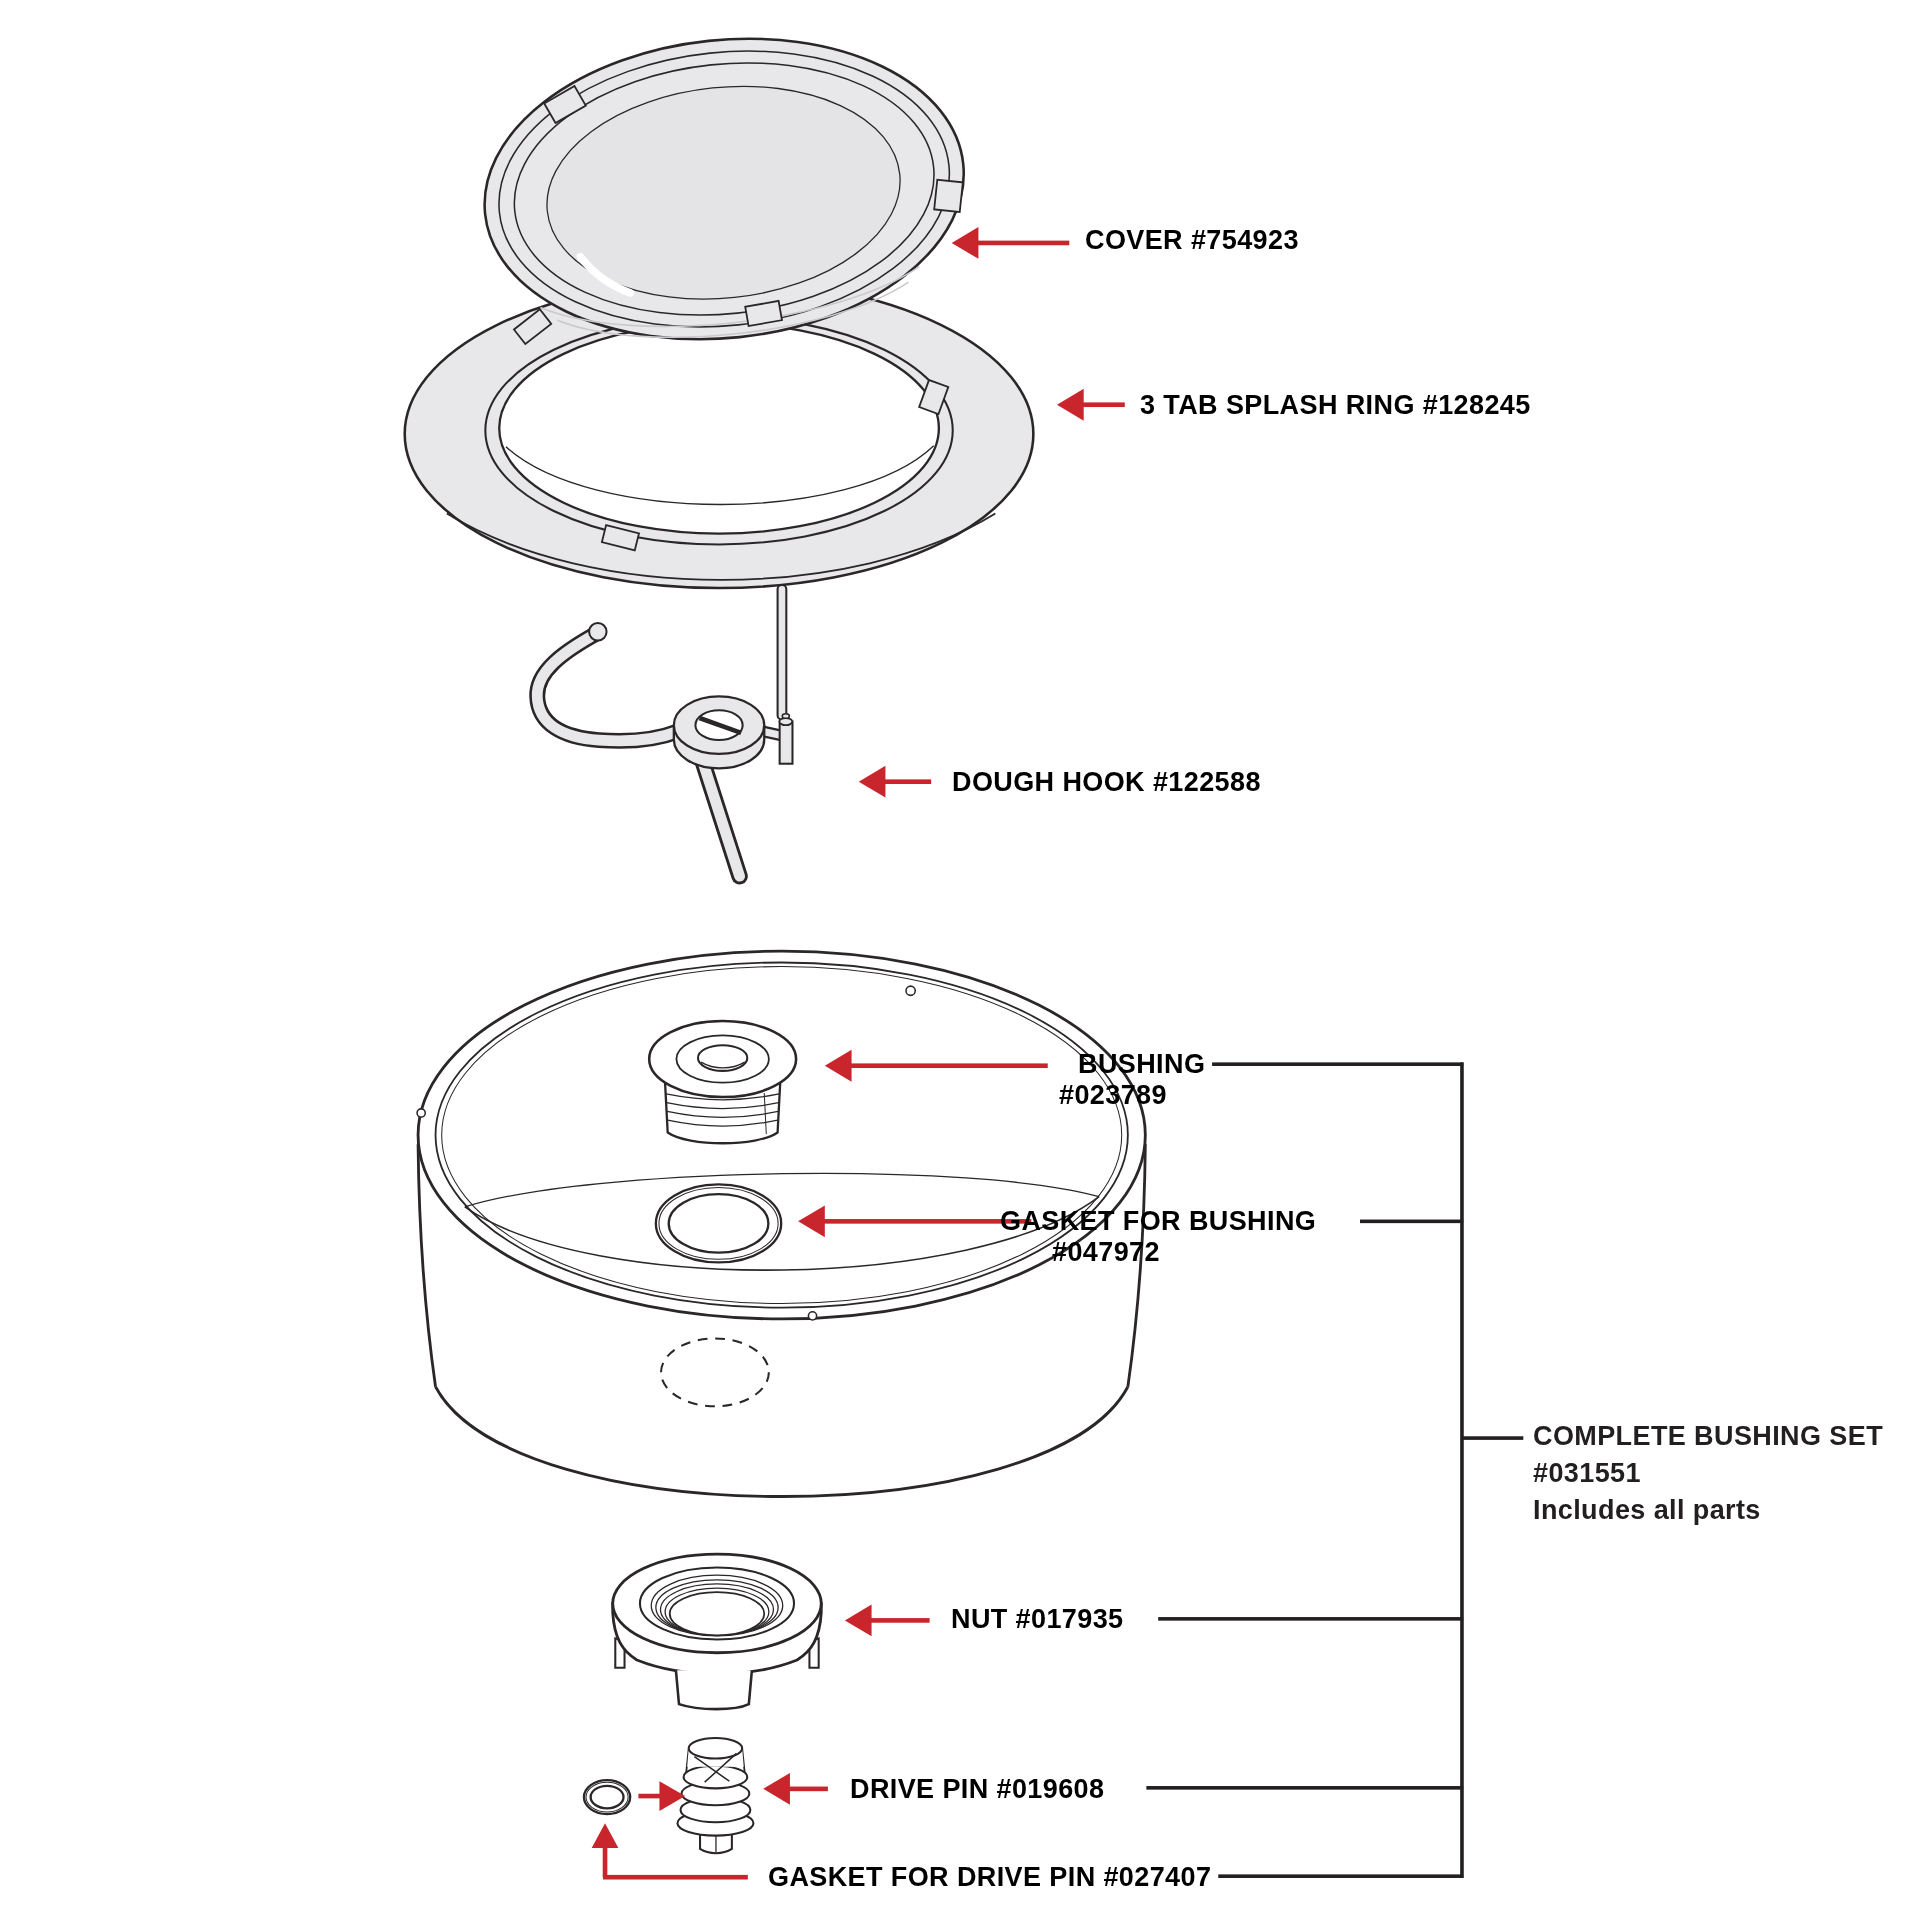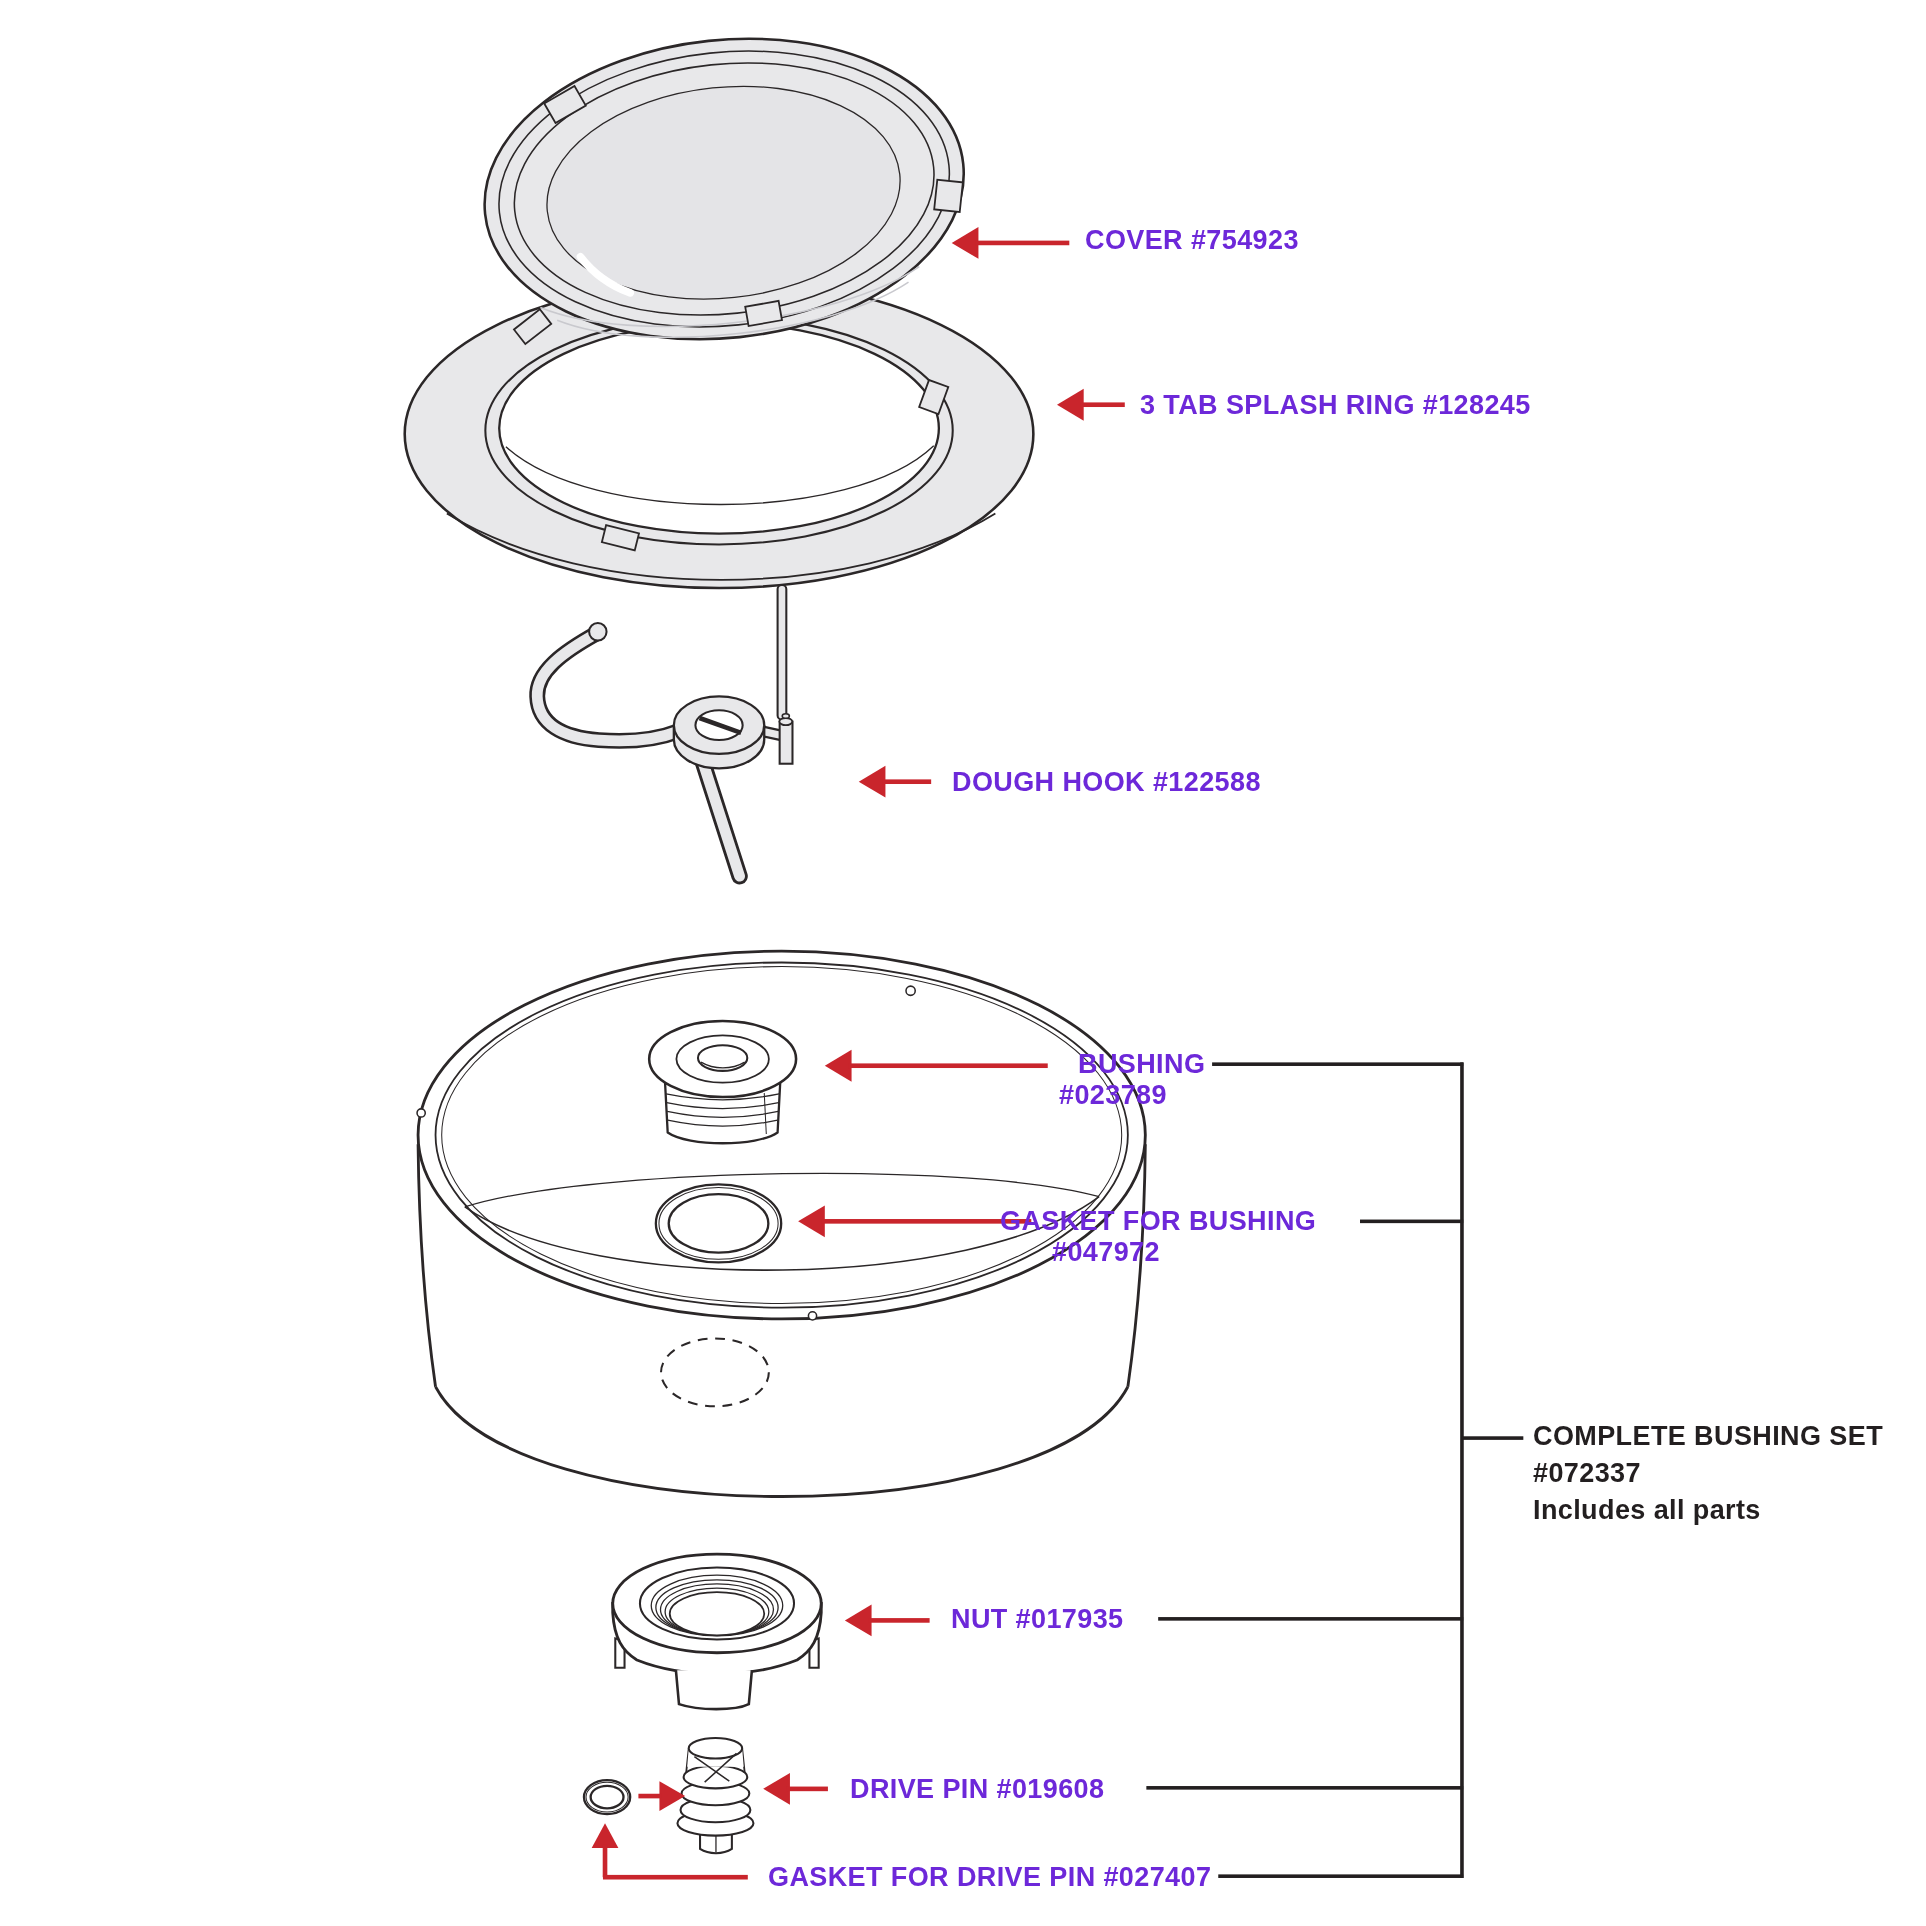--- a/index.html
+++ b/index.html
@@ -1,19 +1,19 @@
 <!DOCTYPE html>
 <html style="font-size:8.2px"><head>
 <meta charset="utf-8">
 <style>
   html,body{margin:0;padding:0;background:#ffffff;}
   #canvas{position:relative;width:1926px;height:1926px;background:#ffffff;overflow:hidden;
           font-family:"Liberation Sans",sans-serif;}
   #art{position:absolute;left:0;top:0;width:1926px;height:1926px;}
-  .label{position:absolute;font-weight:700;font-size:27px;line-height:31px;color:#6d28d9;
+  .label{position:absolute;font-weight:700;font-size:27px;line-height:31px;color:#000000;
          letter-spacing:0.4px;white-space:nowrap;transform:translateY(-50%);}
   .setblock{position:absolute;left:1533px;top:1438px;width:360px;transform:translateY(-20.5px);
             text-align:left;font-weight:700;font-size:27px;line-height:37px;color:#231F20;
             letter-spacing:0.4px;}
 </style>
 </head>
 <body>
 
 <div id="canvas">
 
@@ -199,18 +199,18 @@
   <div class="label" style="left:1052px;top:1252px">#047972</div>
 
   <div class="label" style="left:951px;top:1619px">NUT #017935</div>
 
   <div class="label" style="left:850px;top:1789px">DRIVE PIN #019608</div>
 
   <div class="label" style="left:768px;top:1877px">GASKET FOR DRIVE PIN #027407</div>
 
   <div class="setblock">
     <div>COMPLETE BUSHING SET</div>
-    <div>#072337</div>
+    <div>#031551</div>
     <div>Includes all parts</div>
   </div>
 
 </div>
 
 
 </body></html>

